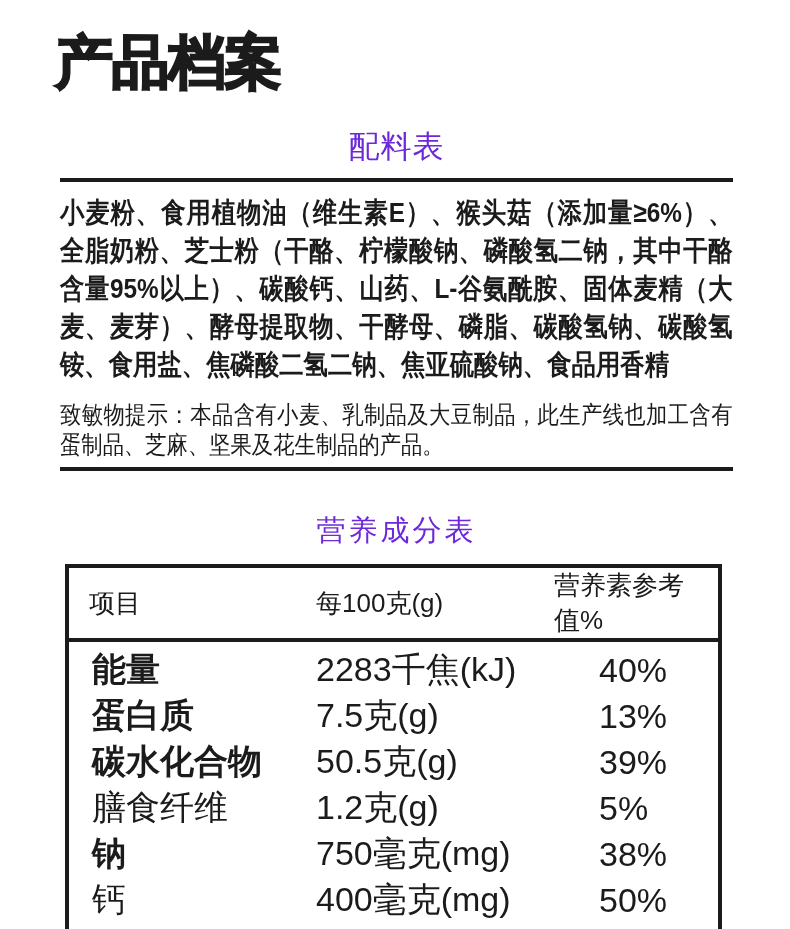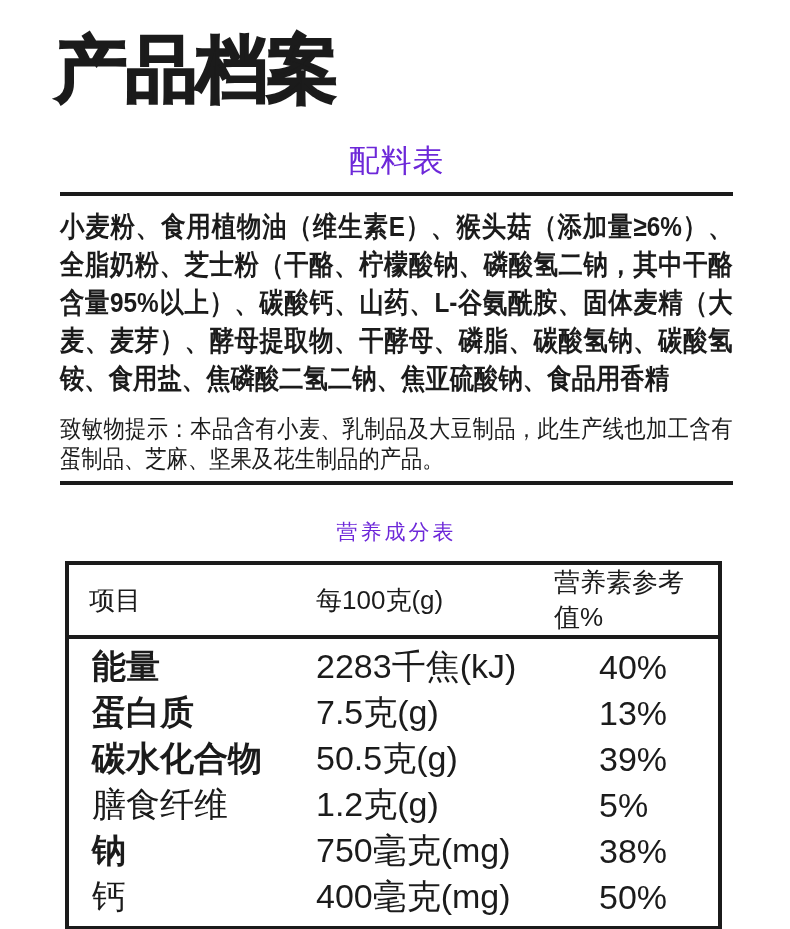--- a/index.html
+++ b/index.html
@@ -17,41 +17,41 @@
   .page {
     position: relative;
     width: 790px;
     height: 929px;
     padding-top: 33px;
     box-sizing: border-box;
     background: #ffffff;
   }
   .main-title {
     margin: 0 0 0 55px;
-    font-size: 72px;
+    font-size: 58px;
     line-height: 1;
     font-weight: 900;
     letter-spacing: -1.5px;
     color: #1b1b1b;
     -webkit-text-stroke: 2px #1b1b1b;
   }
   .content {
     margin-left: 60px;
     width: 673px;
   }
   .section-heading {
     margin: 0;
     text-align: center;
     font-size: 31px;
     line-height: 1;
     font-weight: 500;
     color: #6d28d9;
   }
   .heading-ingredients { margin-top: 40px; letter-spacing: 1px; }
-  .heading-nutrition   { margin-top: 36px; font-size: 21px; letter-spacing: 3px; }
+  .heading-nutrition   { margin-top: 45px; font-size: 29px; letter-spacing: 3px; }
   .divider {
     height: 0;
     border: none;
     border-top: 4px solid #1b1b1b;
     margin: 0;
   }
   .divider-top    { margin-top: 16px; }
   .divider-bottom { margin-top: 7px; }
   
   .condensed {

